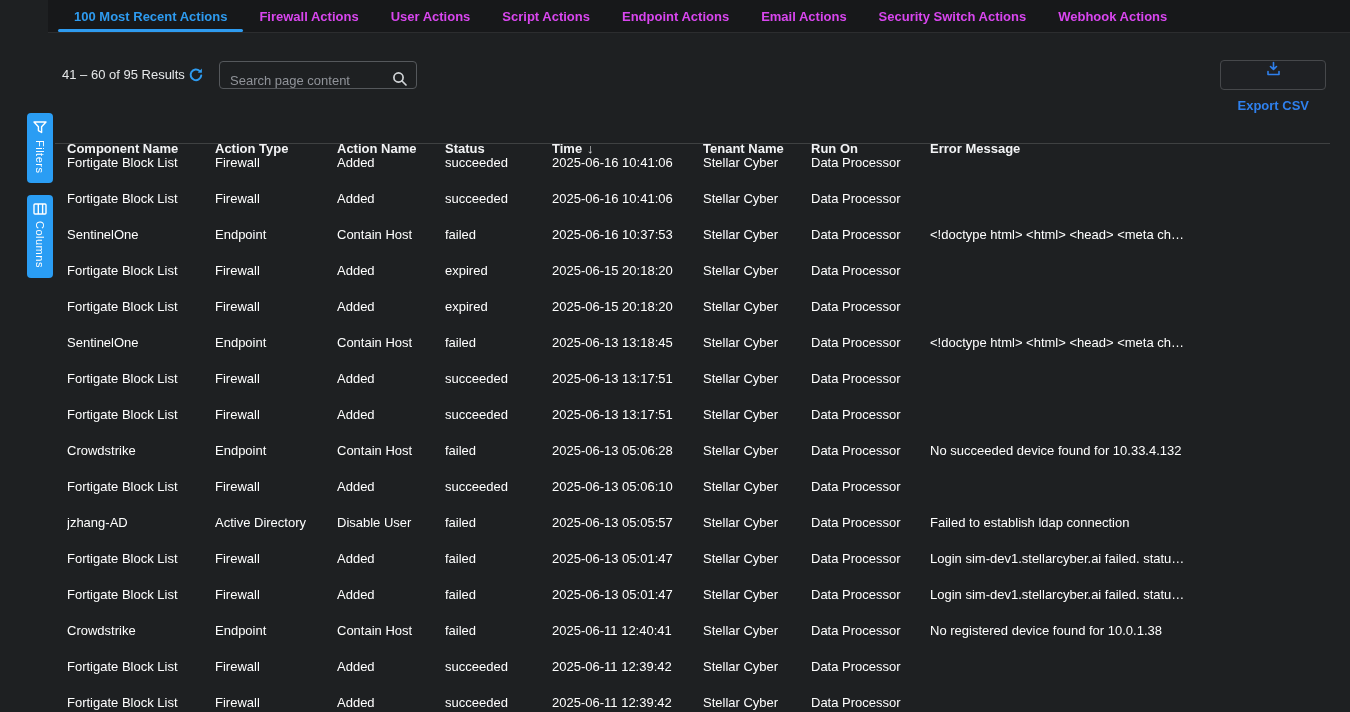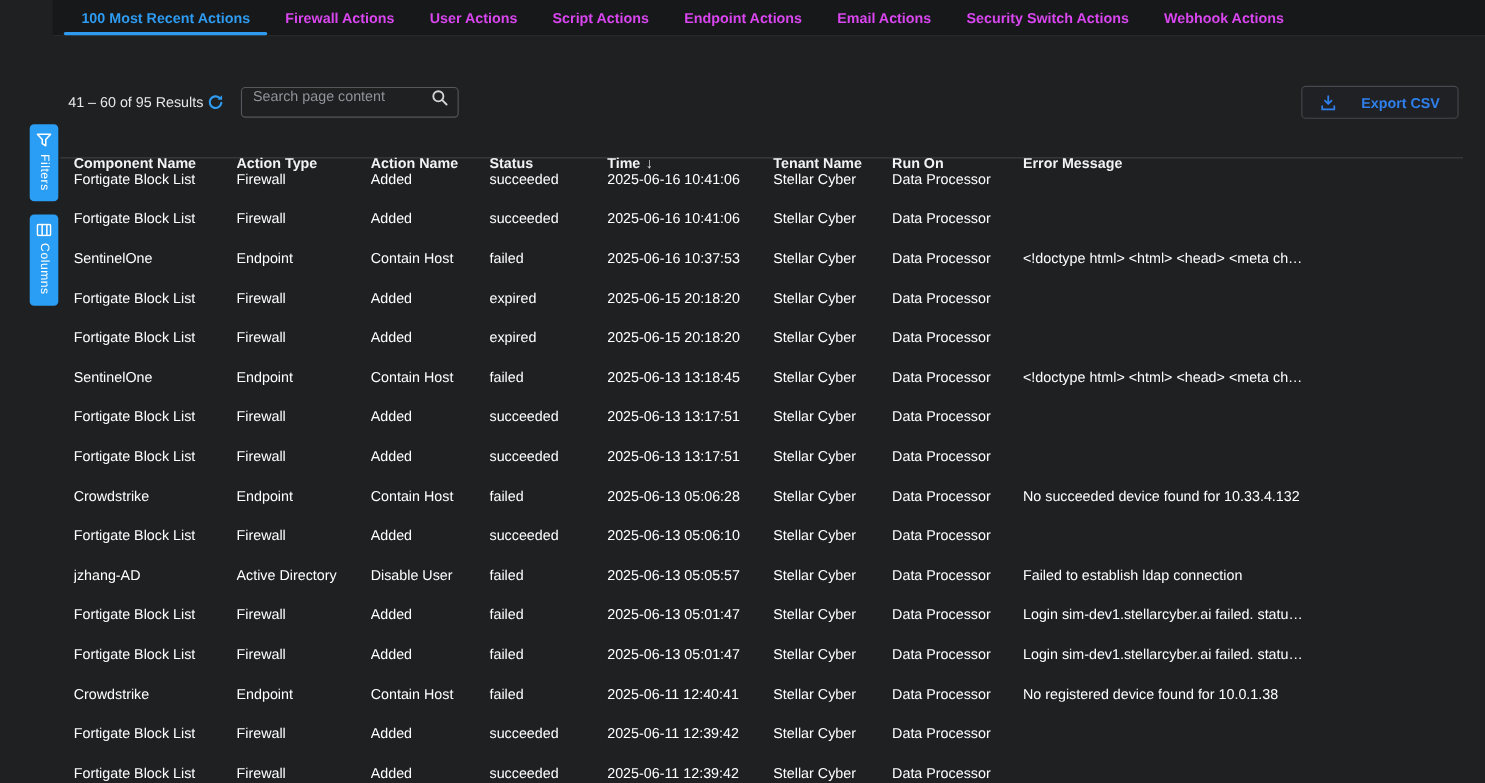--- a/index.html
+++ b/index.html
@@ -23,39 +23,39 @@
   .tab{
     position:relative;display:flex;align-items:center;
     padding:0 16px;color:#d946ef;font-weight:700;cursor:pointer;white-space:nowrap;
   }
   .tab.active{color:var(--accent);}
   .tab.active::after{
     content:"";position:absolute;left:0;right:0;bottom:0;height:3px;
     background:var(--accent);border-radius:2px;
   }
   
-  .toolbar{position:absolute;top:78px;left:0;right:0;height:30px;}
+  .toolbar{position:absolute;top:60px;left:0;right:0;height:30px;}
   .results{position:absolute;left:62px;top:0;line-height:30px;color:#e6e8ea;}
   .refresh{position:absolute;left:188px;top:7px;width:16px;height:16px;cursor:pointer;}
   .search{
     position:absolute;left:219px;top:1px;width:198px;height:28px;
     border:1px solid var(--border);border-radius:4px;background:transparent;
-    display:flex;align-items:flex-start;
+    display:flex;align-items:flex-end;
   }
   .search input{
     flex:1;background:transparent;border:none;outline:none;color:var(--text);
     font-family:inherit;font-size:13px;padding:0 4px 0 10px;min-width:0;
   }
   .search input::placeholder{color:var(--muted);}
   .search .mag{width:18px;height:18px;margin-right:7px;flex:none;}
   .export-btn{
     position:absolute;right:24px;top:0;height:30px;padding:0 16px;
     background:#1f2124;border:1px solid #46484b;border-radius:4px;
     color:var(--export-text);font-weight:700;font-size:13px;
-    display:flex;align-items:center;gap:22px;cursor:pointer;font-family:inherit;
+    display:flex;align-items:center;gap:22px;cursor:pointer;font-family:inherit;flex-direction:column;
   }
   
   .side-tabs{position:absolute;left:27px;top:113px;display:flex;flex-direction:column;gap:12px;}
   .side-tab{
     width:26px;background:var(--side-tab-bg);color:#fff;border-radius:4px;
     display:flex;flex-direction:column;align-items:center;
     padding:8px 0 10px;cursor:pointer;
   }
   .side-tab svg{flex:none;margin-bottom:6px;}
   .side-tab .vlabel{writing-mode:vertical-rl;font-size:11px;letter-spacing:.5px;}

